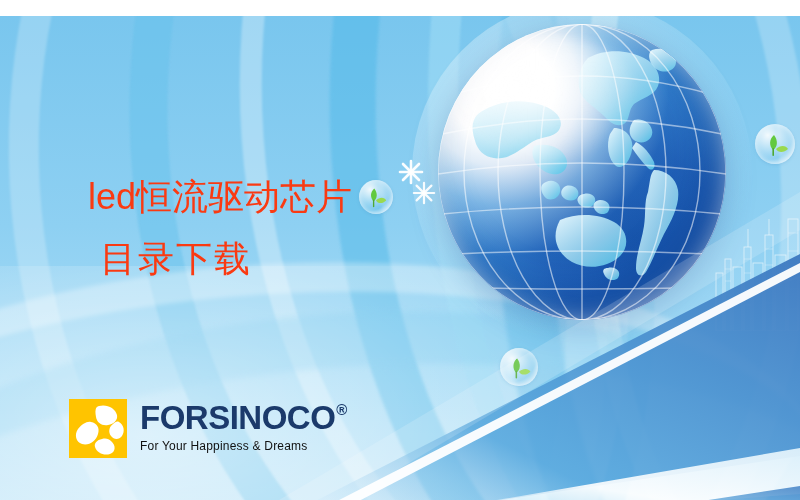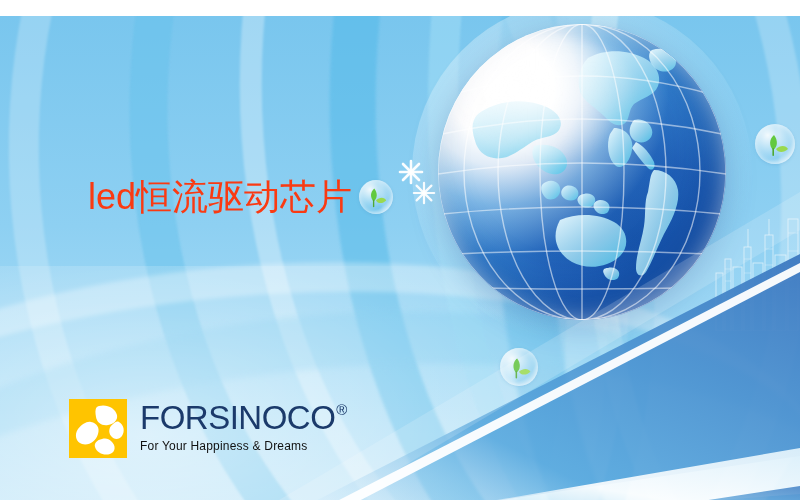--- a/index.html
+++ b/index.html
@@ -91,21 +91,21 @@
       line-height:1.0;white-space:nowrap;}
   .hl1{font-size:36px;letter-spacing:0px;}
   .hl2{font-size:36px;margin-top:26px;margin-left:12px;letter-spacing:2px;}
 
   
   #logo{position:absolute;left:69px;top:383px;display:flex;align-items:flex-start;}
   #logo-mark{width:58px;height:59px;background:#ffc400;flex:0 0 auto;
       position:relative;}
   #logo-text{margin-left:13px;margin-top:2px;}
   #logo-word{display:flex;align-items:flex-start;
-      color:#1b3a6b;font-weight:normal;font-size:33px;line-height:1;
+      color:#1b3a6b;font-weight:bold;font-size:33px;line-height:1;
       letter-spacing:-0.5px;
       font-family:"Liberation Sans","DejaVu Sans",sans-serif;}
   #logo-reg{font-size:15px;line-height:1;margin-top:1px;margin-left:1px;}
   #logo-tag{color:#111111;font-size:12px;line-height:1;margin-top:6px;
       letter-spacing:0.2px;
       font-family:"Liberation Sans","DejaVu Sans",sans-serif;}
 </style>
 </head>
 <body>
 
@@ -296,20 +296,21 @@
 
     <path d="M800 432 L800 478 L500 500 L404 500 Z" fill="url(#ribB)"></path>
 
     <path d="M800 470 L800 500 L604 500 Z" fill="url(#ribC)"></path>
 
     <path d="M800 176 L800 214 L320 500 L252 500 Z" fill="#ffffff" opacity="0.16"></path>
   </svg>
 
   <div id="headline">
     <div class="hl-line hl1">led恒流驱动芯片</div>
+    <div class="hl-line hl2">目录下载</div>
   </div>
 
   <div id="logo">
     <div id="logo-mark">
       <svg width="58" height="59" viewBox="0 0 58 59">
         <g fill="#ffffff">
           <path d="M30 7 C38 5 46 9 48 16 C49 21 45 25 39 26 C33 27 28 24 27 18 C26 12 26 8 30 7 Z"></path>
           <path d="M50 23 C55 26 56 32 53 37 C50 41 45 41 42 37 C39 33 40 28 44 25 C46 23 48 22 50 23 Z"></path>
           <path d="M42 42 C47 46 47 53 41 55 C35 57 28 54 26 48 C25 44 28 41 33 40 C37 39 40 40 42 42 Z"></path>
           <path d="M22 23 C28 24 31 29 29 35 C27 42 20 47 13 45 C7 43 5 36 9 30 C13 25 18 22 22 23 Z"></path>

